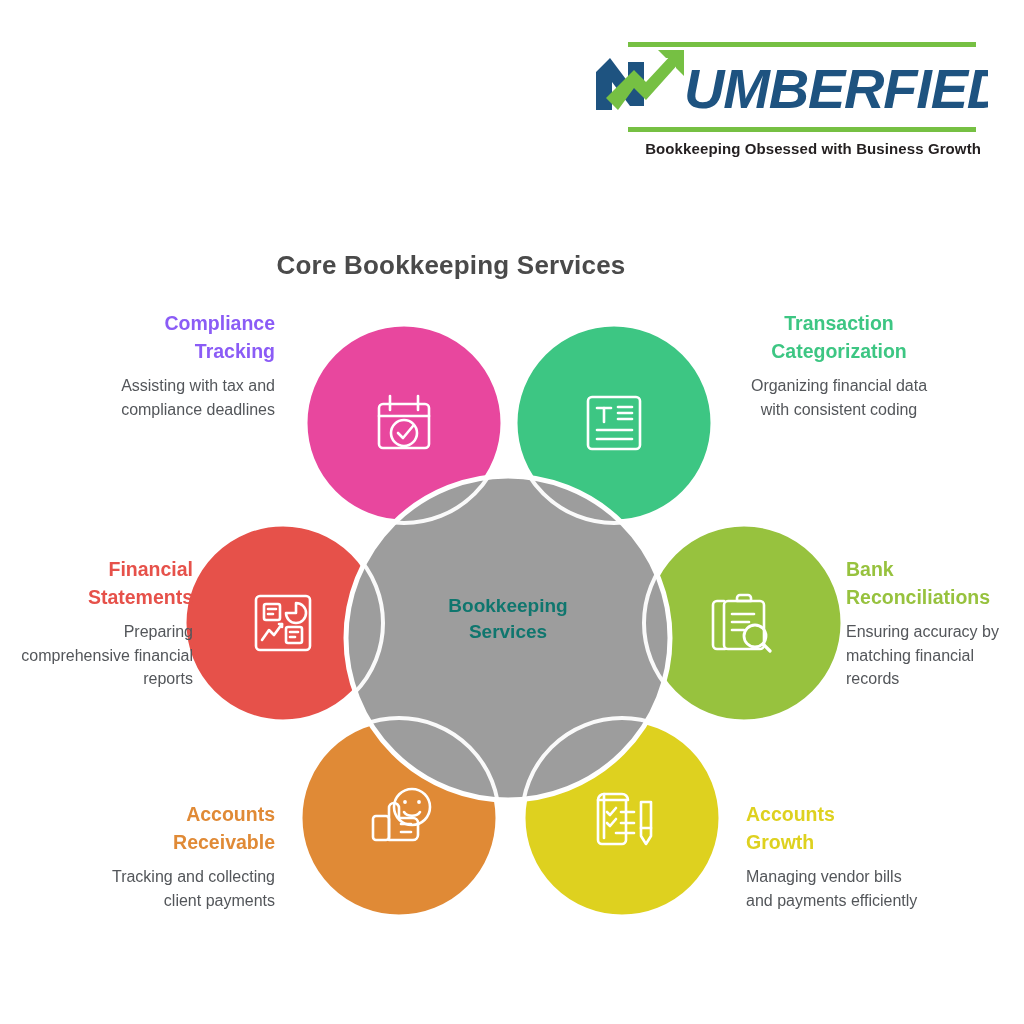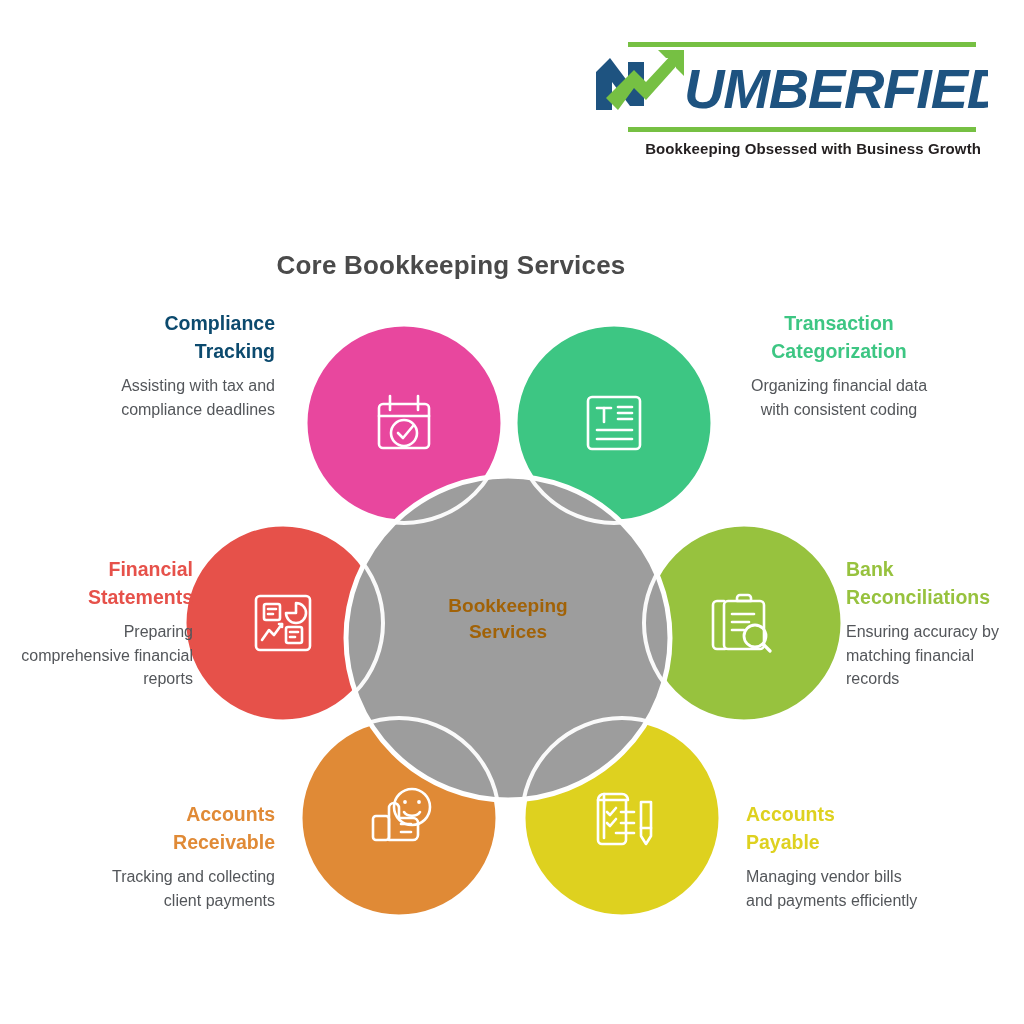--- a/index.html
+++ b/index.html
@@ -89,21 +89,21 @@
     position: absolute;
     left: 0;
     top: 0;
   }
   .center-label {
     position: absolute;
     left: 388px;
     top: 293px;
     width: 240px;
     text-align: center;
-    color: #a16207;
+    color: #0f766e;
     font-size: 19px;
     font-weight: 700;
     line-height: 1.36;
     pointer-events: none;
   }
 
   
   .callout {
     position: absolute;
     width: 178px;
@@ -267,21 +267,21 @@
     </svg>
 
     <div class="center-label">
       <div>Bookkeeping</div>
       <div>Services</div>
     </div>
 
   </div>
 
   <div class="callout align-right" id="callout-compliance">
-    <div class="c-title" style="color:#0c4a6e">
+    <div class="c-title" style="color:#8b5cf6">
       <span>Compliance</span><br>
       <span>Tracking</span>
     </div>
     <p class="c-desc">Assisting with tax and compliance deadlines</p>
   </div>
 
   <div class="callout align-right" id="callout-financial">
     <div class="c-title" style="color:#e6514a">
       <span>Financial</span><br>
       <span>Statements</span>
@@ -309,18 +309,18 @@
     <div class="c-title" style="color:#97c23e">
       <span>Bank</span><br>
       <span>Reconciliations</span>
     </div>
     <p class="c-desc">Ensuring accuracy by matching financial records</p>
   </div>
 
   <div class="callout align-left" id="callout-payable">
     <div class="c-title" style="color:#ded11f">
       <span>Accounts</span><br>
-      <span>Payable</span>
+      <span>Growth</span>
     </div>
     <p class="c-desc">Managing vendor bills and payments efficiently</p>
   </div>
 
 </div>
 
 </body></html>

